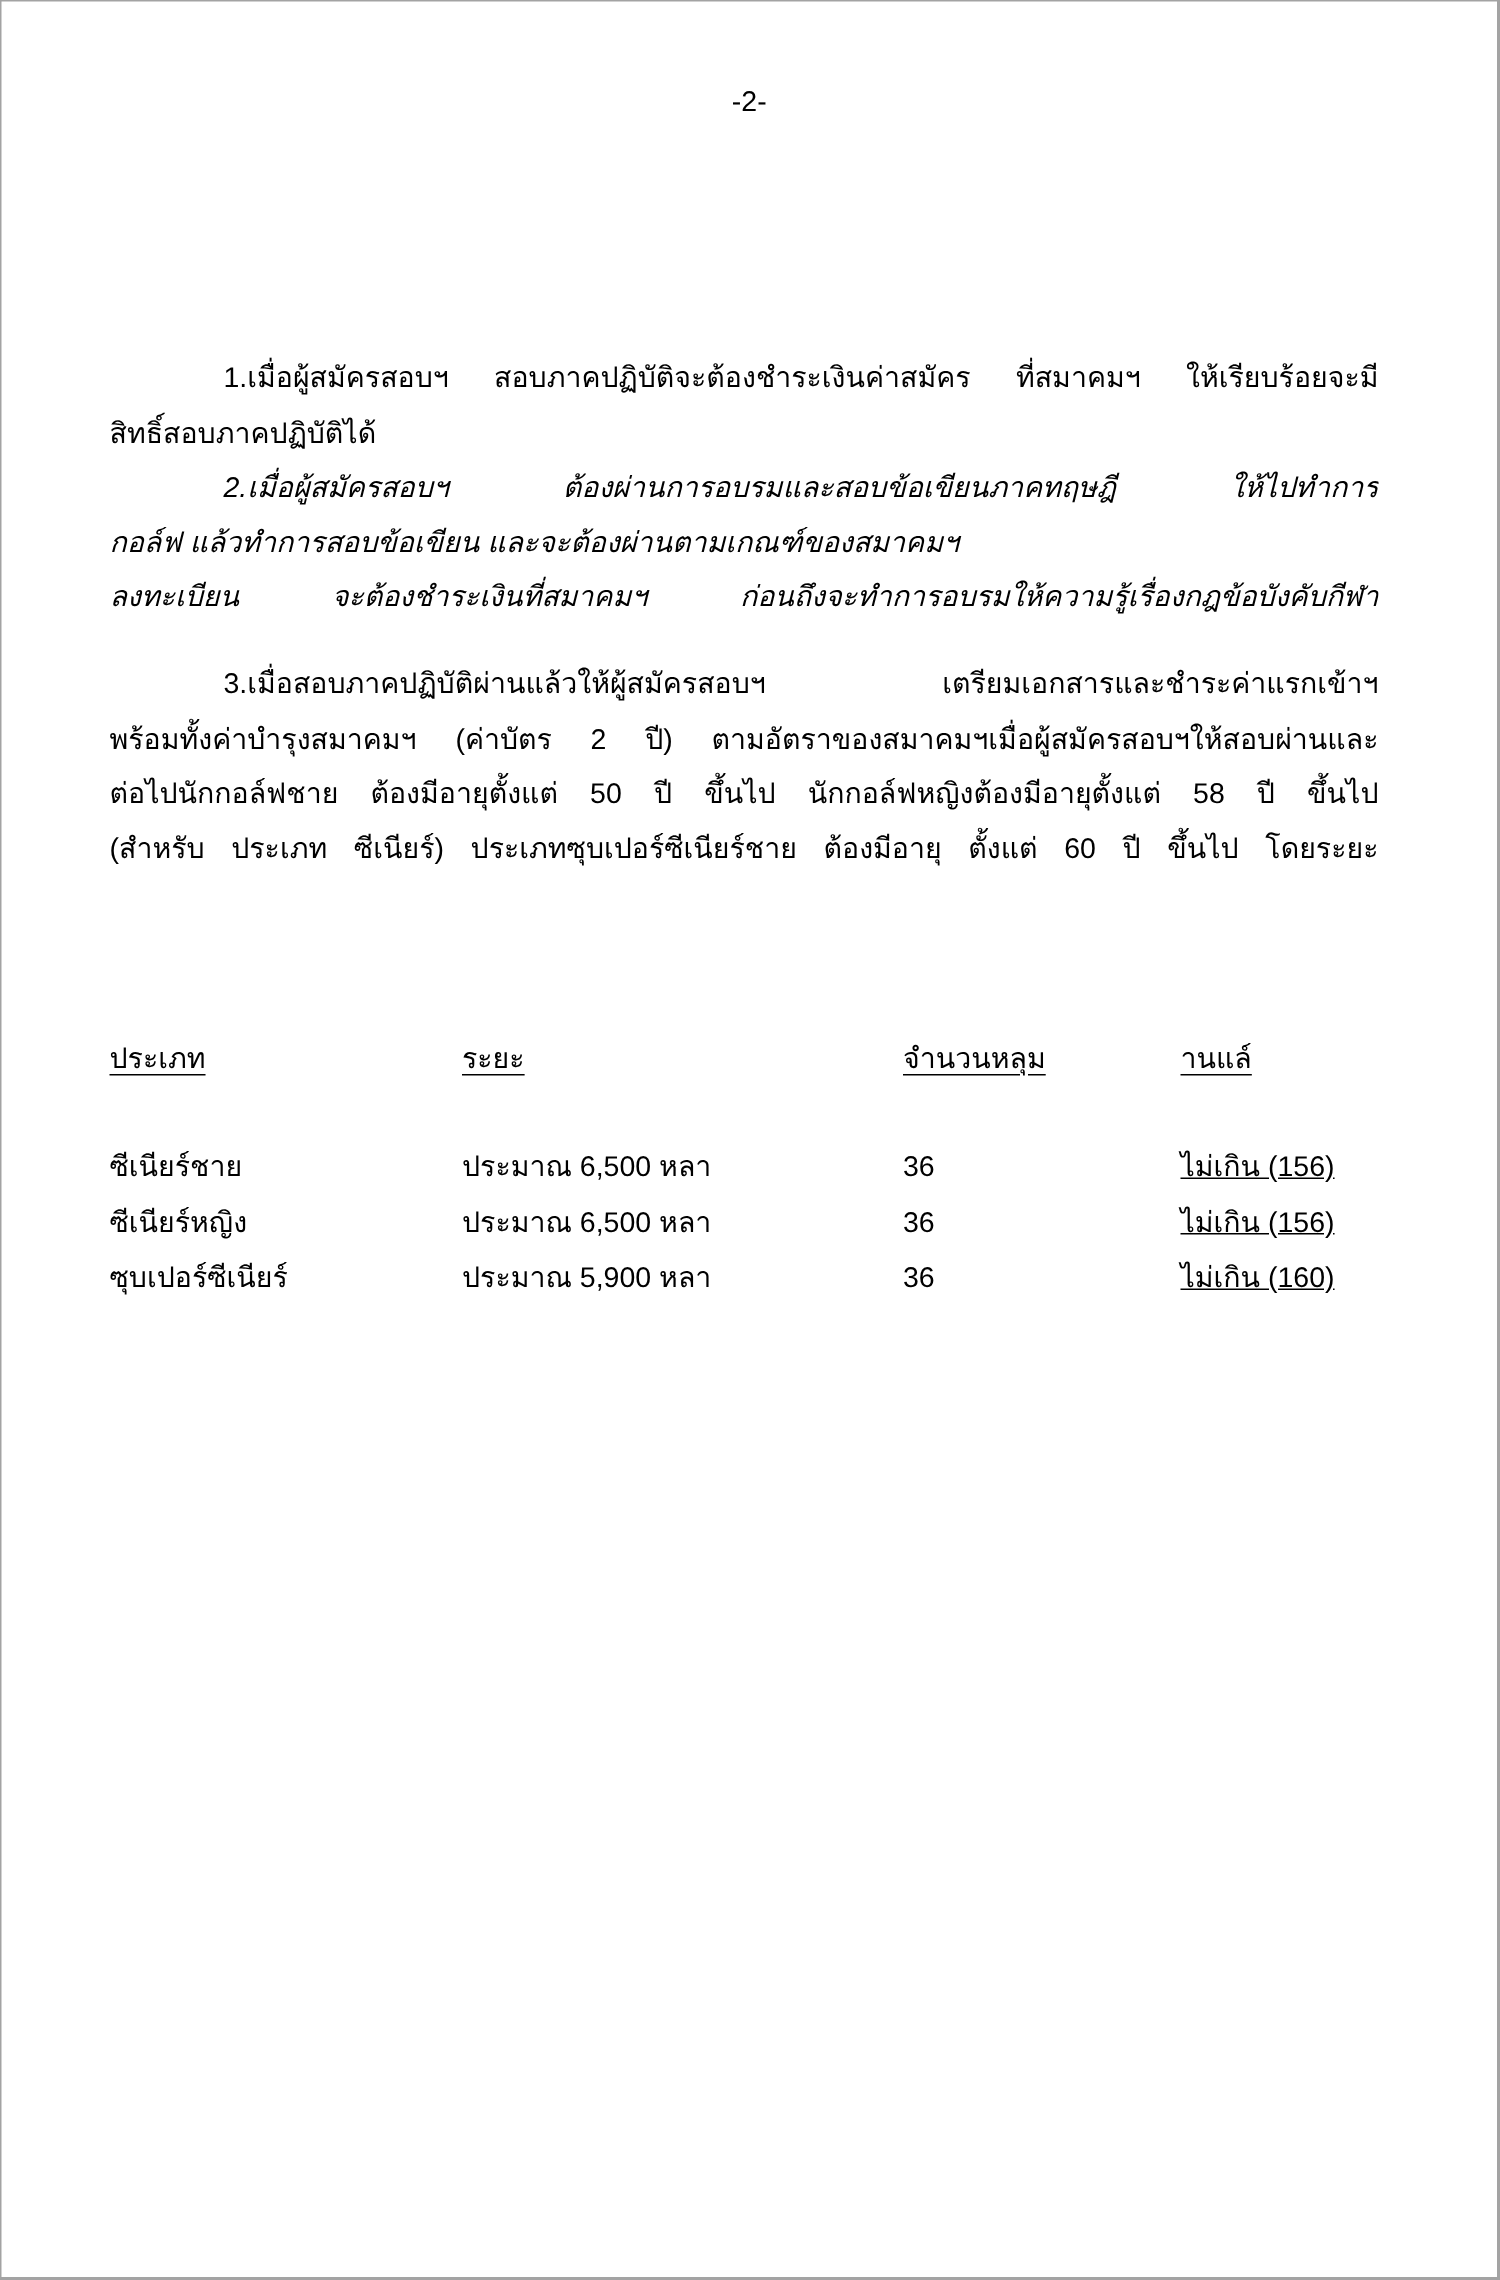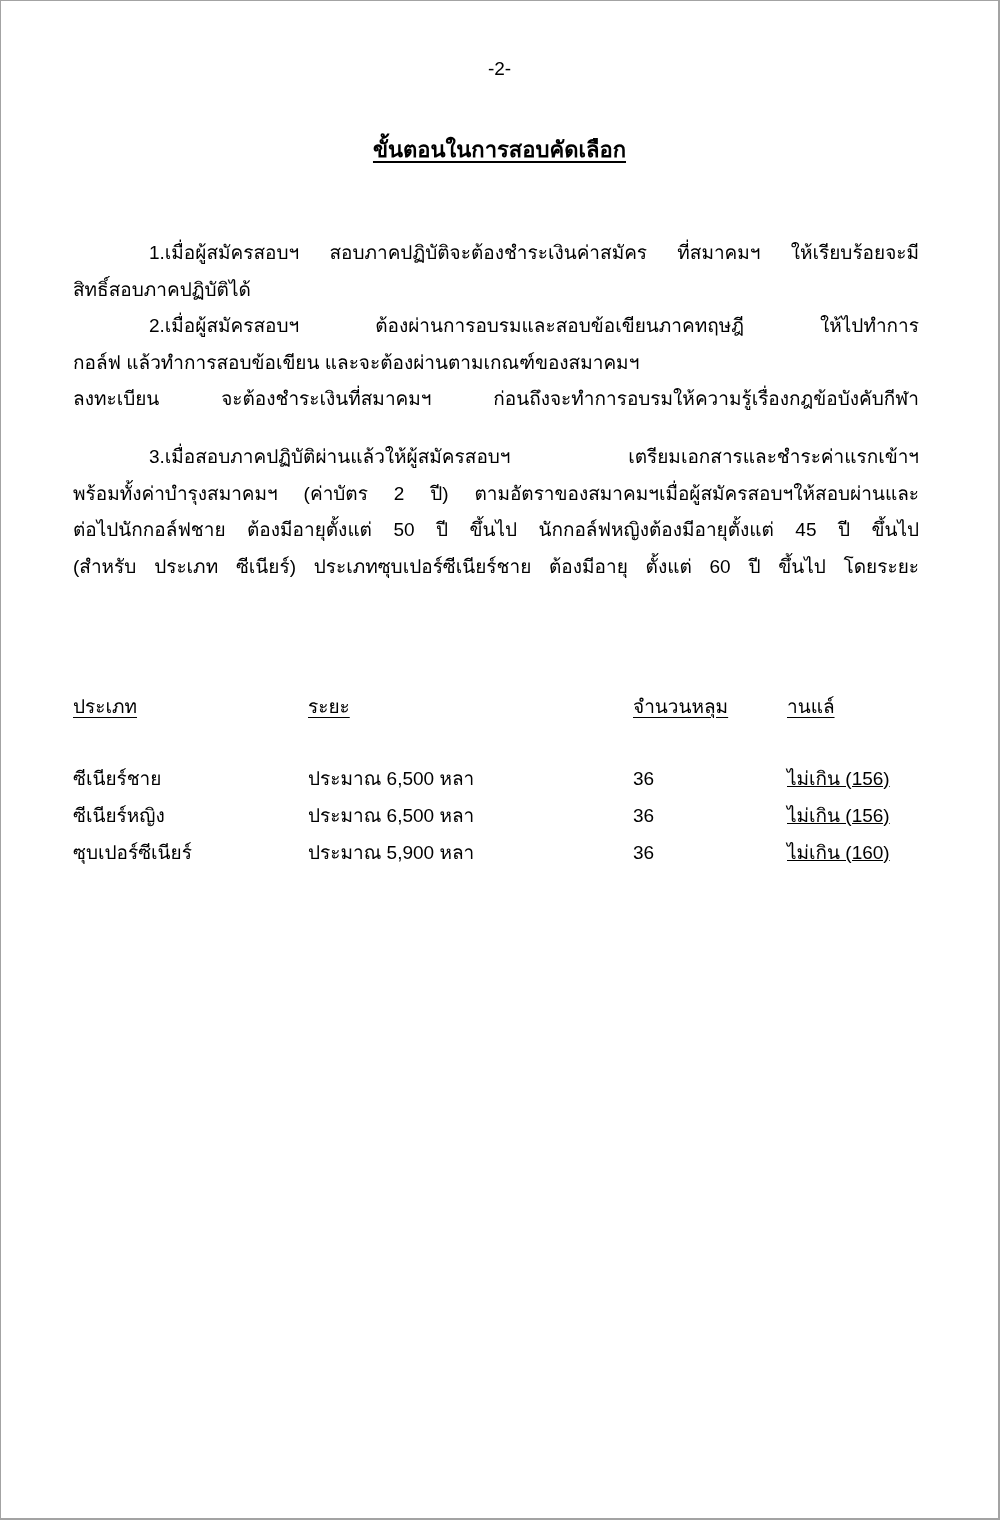--- a/index.html
+++ b/index.html
@@ -60,21 +60,21 @@
     .line {
       display: block;
       white-space: nowrap;
       overflow: hidden;
       text-align: justify;
       text-align-last: justify;
     }
     .line.indent { padding-left: 76px; }
     .line.last { text-align-last: left; }
     .p1 { top: 208px; }
-    .p2 { top: 281px; }
+    .p2 { top: 281px; font-style: italic; }
     .p3 { top: 412px; }
 
     .table {
       position: absolute;
       top: 691px;
       left: 72px;
       width: 860px;
       font-size: 19px;
     }
     .trow {
@@ -83,51 +83,50 @@
       line-height: 30px;
     }
     .thead { height: 72px; text-align: center; }
     .cell {
       position: absolute;
       top: 0;
       white-space: nowrap;
     }
     .c1 { left: 0; }
     .c2 { left: 235px; }
-    .c3 { left: 560px; }
+    .c3 { left: 529px; }
     .c4 { left: 714px; text-decoration: underline; }
     .thead .cell {
       text-decoration: underline;
       text-underline-offset: 4px;
     }
   </style>
 </head>
 <body>
 
 <div class="page">
 
   <div class="page-number">-2-</div>
 
-  <div class="doc-title">ขั้นตอนในการสอบคัดเลือก</div>
 
   <div class="body-text p1">
     <span class="line indent">1.เมื่อผู้สมัครสอบฯ สอบภาคปฏิบัติจะต้องชำระเงินค่าสมัคร ที่สมาคมฯ ให้เรียบร้อยจะมี</span>
     <span class="line last">สิทธิ์สอบภาคปฏิบัติได้</span>
   </div>
 
   <div class="body-text p2">
     <span class="line indent">2.เมื่อผู้สมัครสอบฯ  ต้องผ่านการอบรมและสอบข้อเขียนภาคทฤษฎี ให้ไปทำการ</span>
     <span class="line last">กอล์ฟ  แล้วทำการสอบข้อเขียน  และจะต้องผ่านตามเกณฑ์ของสมาคมฯ</span>
     <span class="line">ลงทะเบียน จะต้องชำระเงินที่สมาคมฯ ก่อนถึงจะทำการอบรมให้ความรู้เรื่องกฎข้อบังคับกีฬา</span>
   </div>
 
   <div class="body-text p3">
     <span class="line indent">3.เมื่อสอบภาคปฏิบัติผ่านแล้วให้ผู้สมัครสอบฯ เตรียมเอกสารและชำระค่าแรกเข้าฯ</span>
     <span class="line">พร้อมทั้งค่าบำรุงสมาคมฯ (ค่าบัตร  2 ปี) ตามอัตราของสมาคมฯเมื่อผู้สมัครสอบฯให้สอบผ่านและ</span>
-    <span class="line">ต่อไปนักกอล์ฟชาย  ต้องมีอายุตั้งแต่  50  ปี ขึ้นไป  นักกอล์ฟหญิงต้องมีอายุตั้งแต่  45  ปี ขึ้นไป</span>
+    <span class="line">ต่อไปนักกอล์ฟชาย  ต้องมีอายุตั้งแต่  50  ปี ขึ้นไป  นักกอล์ฟหญิงต้องมีอายุตั้งแต่  58  ปี ขึ้นไป</span>
     <span class="line">(สำหรับ ประเภท ซีเนียร์) ประเภทซุบเปอร์ซีเนียร์ชาย ต้องมีอายุ ตั้งแต่  60    ปี  ขึ้นไป โดยระยะ</span>
   </div>
 
   <div class="table">
     <div class="trow thead">
       <span class="cell c1">ประเภท</span>
       <span class="cell c2">ระยะ</span>
       <span class="cell c3">จำนวนหลุม</span>
       <span class="cell c4">านแล์</span>
     </div>

